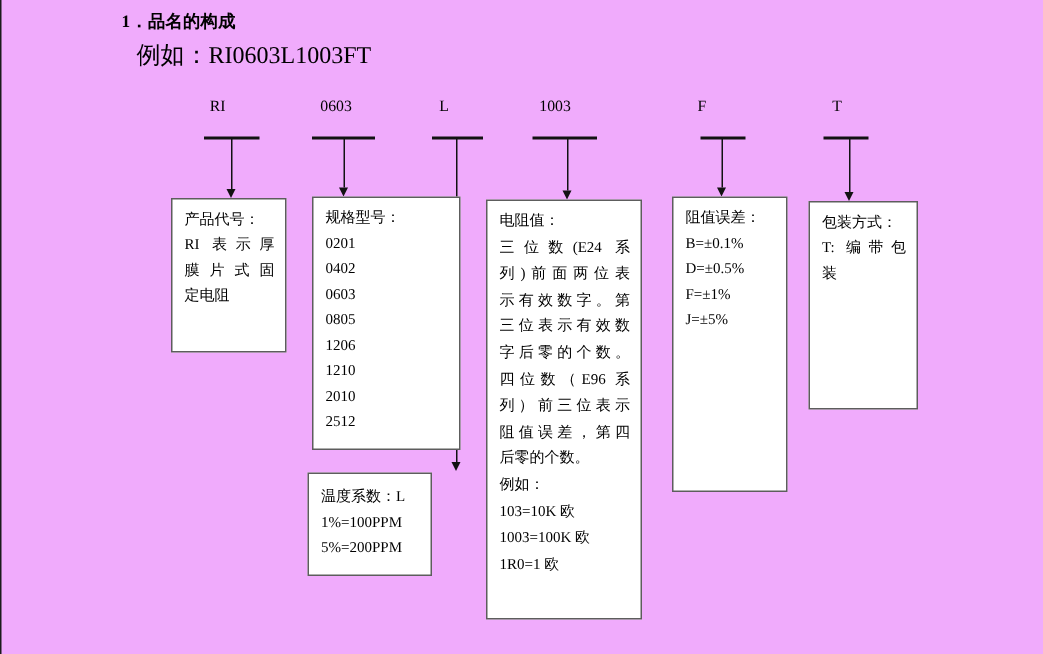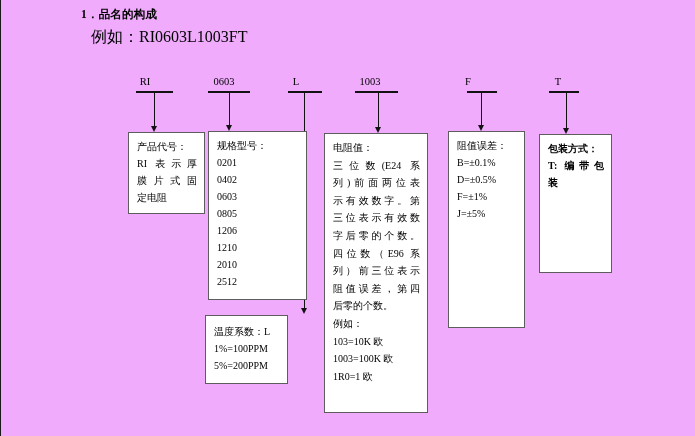--- a/index.html
+++ b/index.html
@@ -20,21 +20,21 @@
   }
   .title{
     position:absolute;left:81px;top:7px;
     font-size:11.5px;font-weight:bold;letter-spacing:.2px;white-space:nowrap;
   }
   .subtitle{
     position:absolute;left:91px;top:27px;
     font-size:16px;white-space:nowrap;
   }
   .code-label{
-    position:absolute;top:76px;
+    position:absolute;top:66px;
     font-size:10.5px;text-align:center;white-space:nowrap;
   }
   .tbar{position:absolute;height:2px;background:#121212;}
   .vline{position:absolute;width:1.4px;background:#121212;}
   .arrow{
     position:absolute;width:0;height:0;
     border-left:3.5px solid transparent;
     border-right:3.5px solid transparent;
     border-top:6px solid #121212;
   }
@@ -92,21 +92,21 @@
   <div class="arrow" style="left:374.5px;top:127px;"></div>
 
   <div class="tbar" style="left:467px;top:91px;width:30px;"></div>
   <div class="vline" style="left:481px;top:92px;height:33px;"></div>
   <div class="arrow" style="left:478px;top:125px;"></div>
 
   <div class="tbar" style="left:549px;top:91px;width:30px;"></div>
   <div class="vline" style="left:566px;top:92px;height:36px;"></div>
   <div class="arrow" style="left:563px;top:128px;"></div>
 
-  <div class="box" style="left:128px;top:132px;width:77px;height:82px;">
+  <div class="box" style="left:114px;top:132px;width:77px;height:103px;">
       <div class="ln">产品代号：</div>
       <div class="ln just">RI 表示厚</div>
       <div class="ln just">膜片式固</div>
       <div class="ln">定电阻</div>
     </div>
 
   <div class="box" style="left:208px;top:131px;width:99px;height:169px;">
       <div class="ln">规格型号：</div>
       <div class="ln">0201</div>
       <div class="ln">0402</div>
@@ -136,21 +136,21 @@
     </div>
 
   <div class="box" style="left:448px;top:131px;width:77px;height:197px;">
       <div class="ln">阻值误差：</div>
       <div class="ln">B=±0.1%</div>
       <div class="ln">D=±0.5%</div>
       <div class="ln">F=±1%</div>
       <div class="ln">J=±5%</div>
     </div>
 
-  <div class="box" style="left:539px;top:134px;width:73px;height:139px;font-weight:bold;">
+  <div class="box" style="left:539px;top:134px;width:73px;height:139px;">
       <div class="ln">包装方式：</div>
       <div class="ln just">T: 编带包</div>
       <div class="ln">装</div>
     </div>
 
   <div class="box" style="left:205px;top:315px;width:83px;height:69px;padding-top:7px;">
       <div class="ln">温度系数：L</div>
       <div class="ln">1%=100PPM</div>
       <div class="ln">5%=200PPM</div>
     </div>

